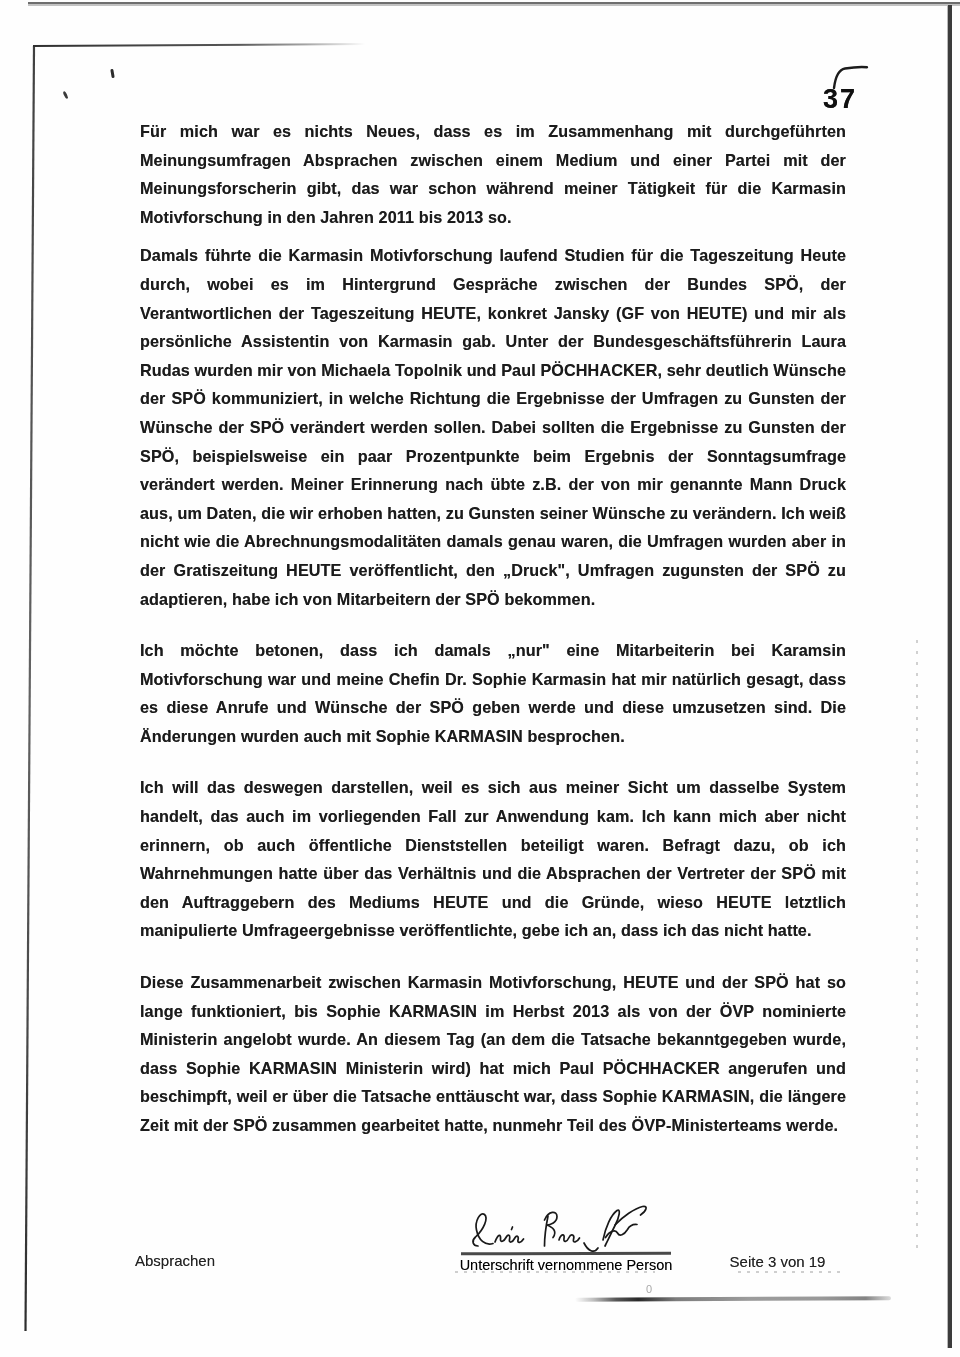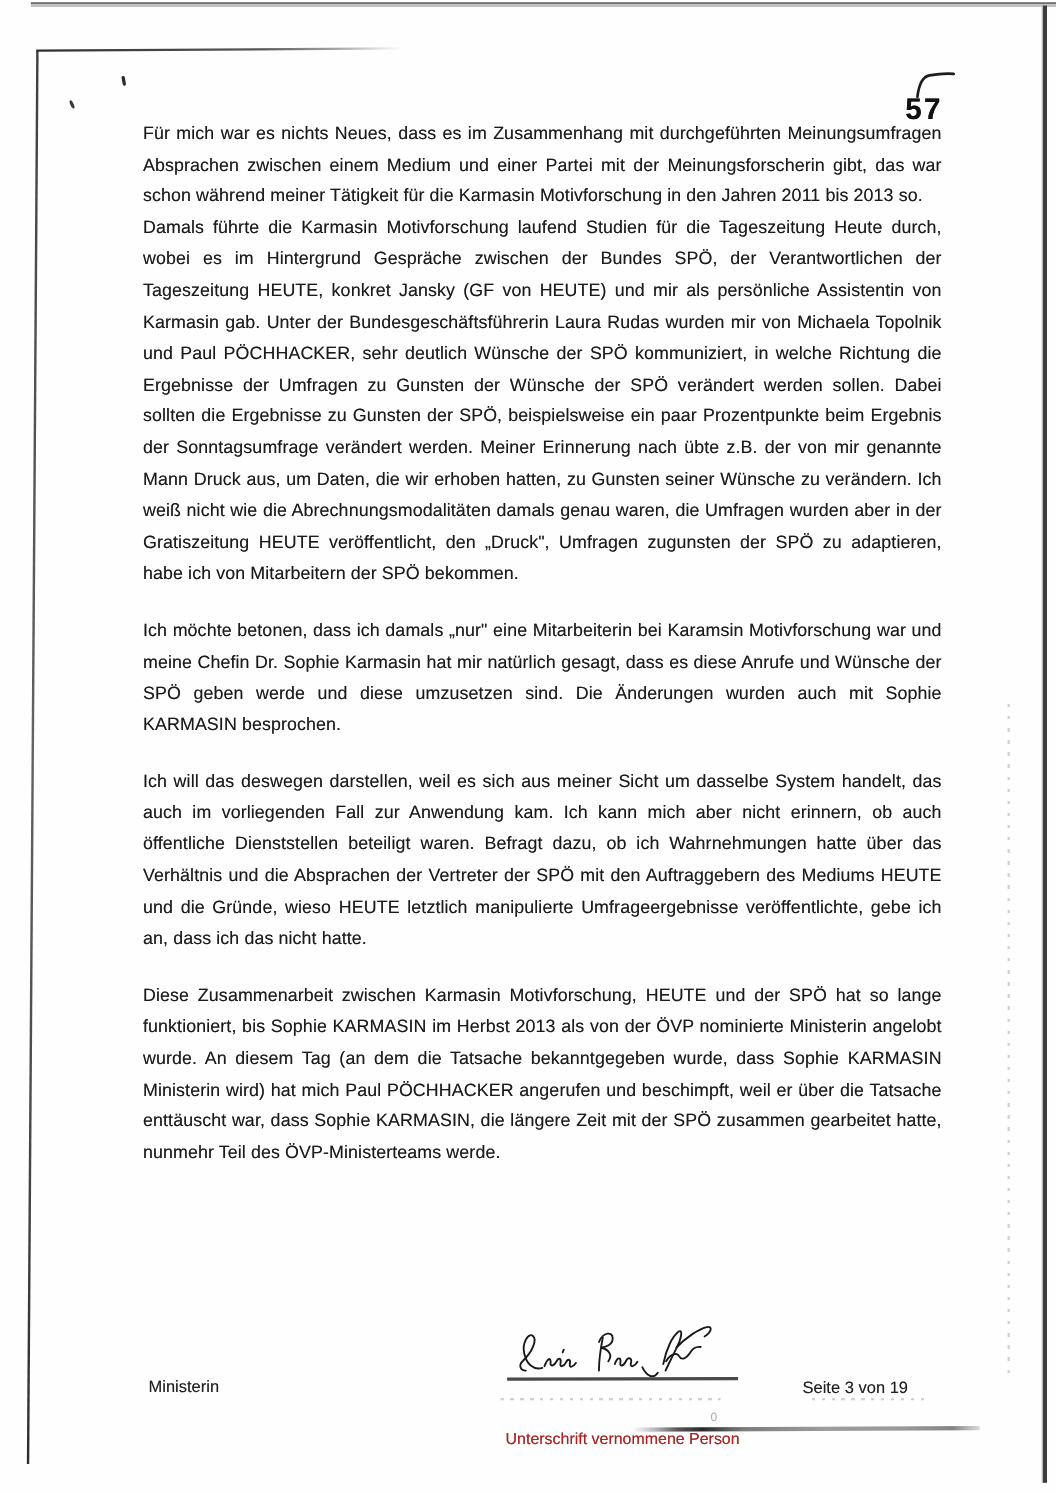--- a/index.html
+++ b/index.html
@@ -24,21 +24,21 @@
   .frame-svg, .stamp-mark-svg, .sig-svg { position: absolute; pointer-events: none; }
   .frame-svg { left: 0; top: 0; }
 
   
   .body-text {
     position: absolute; left: 130px; top: 107px; width: 726px;
     font-size: 16.2px; line-height: 28.6px; text-align: justify;
     letter-spacing: 0.1px; color: #1b1b1b;
     text-shadow: 0 0 0.3px rgba(25,25,25,0.55);
   }
-  .para { margin: 0; }
+  .para { margin: 10px; font-weight: bold; }
   .para.gap { margin-top: 23px; }
 
   
   .stamp {
     position: absolute; left: 823px; top: 84px;
     font-size: 27px; font-weight: 800; letter-spacing: 2px; color: #101010;
     text-shadow: 0 0 0.5px rgba(0,0,0,0.7);
   }
   .stamp-mark-svg { left: 826px; top: 60px; }
 
@@ -47,21 +47,21 @@
     position: absolute; left: 135px; top: 1252px; font-size: 15px; color: #222;
     text-shadow: 0 0 0.3px rgba(25,25,25,0.5);
   }
   .sig-svg { left: 464px; top: 1199px; }
   .sig-line {
     position: absolute; left: 461px; top: 1252px; width: 210px; height: 2.5px;
     background: #494949; transform: rotate(-0.15deg);
   }
   .sig-caption {
     position: absolute; left: 458px; top: 1257px; width: 216px; text-align: center;
-    font-size: 14.5px; color: #b91c1c; text-shadow: 0 0 0.3px rgba(25,25,25,0.5); margin-top: 44px;
+    font-size: 14.5px; color: #000000; text-shadow: 0 0 0.3px rgba(25,25,25,0.5);
   }
   .page-indicator {
     position: absolute; left: 700px; top: 1253px; width: 155px; text-align: center;
     font-size: 15px; color: #222; text-shadow: 0 0 0.3px rgba(25,25,25,0.5);
   }
 
   
   .ink-speck-1 {
     position: absolute; left: 111px; top: 69px; width: 2.5px; height: 9px;
     background: #2c2c2c; border-radius: 2px; transform: rotate(-10deg);
@@ -120,31 +120,31 @@
     <line x1="34" y1="46" x2="25.5" y2="1331" stroke="url(#gv)" stroke-width="2.2"></line>
     <line x1="33" y1="46" x2="365" y2="44" stroke="url(#gh)" stroke-width="2"></line>
   </svg>
 
   <div class="ink-speck-1"></div>
   <div class="ink-speck-2"></div>
 
   <svg class="stamp-mark-svg" width="46" height="30" viewBox="0 0 46 30">
     <path d="M8 28 C9.5 16 13 9.5 19 8.5 C27 7.2 34 6.6 41 7.2" fill="none" stroke="#1c1c1c" stroke-width="2.4" stroke-linecap="round"></path>
   </svg>
-  <div class="stamp">57</div>
+  <div class="stamp">37</div>
 
   <div class="body-text">
     <p class="para">Für mich war es nichts Neues, dass es im Zusammenhang mit durchgeführten Meinungsumfragen Absprachen zwischen einem Medium und einer Partei mit der Meinungsforscherin gibt, das war schon während meiner Tätigkeit für die Karmasin Motivforschung in den Jahren 2011 bis 2013 so.</p>
     <p class="para">Damals führte die Karmasin Motivforschung laufend Studien für die Tageszeitung Heute durch, wobei es im Hintergrund Gespräche zwischen der Bundes SPÖ, der Verantwortlichen der Tageszeitung HEUTE, konkret Jansky (GF von HEUTE) und mir als persönliche Assistentin von Karmasin gab. Unter der Bundesgeschäftsführerin Laura Rudas wurden mir von Michaela Topolnik und Paul PÖCHHACKER, sehr deutlich Wünsche der SPÖ kommuniziert, in welche Richtung die Ergebnisse der Umfragen zu Gunsten der Wünsche der SPÖ verändert werden sollen. Dabei sollten die Ergebnisse zu Gunsten der SPÖ, beispielsweise ein paar Prozentpunkte beim Ergebnis der Sonntagsumfrage verändert werden. Meiner Erinnerung nach übte z.B. der von mir genannte Mann Druck aus, um Daten, die wir erhoben hatten, zu Gunsten seiner Wünsche zu verändern. Ich weiß nicht wie die Abrechnungsmodalitäten damals genau waren, die Umfragen wurden aber in der Gratiszeitung HEUTE veröffentlicht, den „Druck", Umfragen zugunsten der SPÖ zu adaptieren, habe ich von Mitarbeitern der SPÖ bekommen.</p>
     <p class="para gap">Ich möchte betonen, dass ich damals „nur" eine Mitarbeiterin bei Karamsin Motivforschung war und meine Chefin Dr. Sophie Karmasin hat mir natürlich gesagt, dass es diese Anrufe und Wünsche der SPÖ geben werde und diese umzusetzen sind. Die Änderungen wurden auch mit Sophie KARMASIN besprochen.</p>
     <p class="para gap">Ich will das deswegen darstellen, weil es sich aus meiner Sicht um dasselbe System handelt, das auch im vorliegenden Fall zur Anwendung kam. Ich kann mich aber nicht erinnern, ob auch öffentliche Dienststellen beteiligt waren. Befragt dazu, ob ich Wahrnehmungen hatte über das Verhältnis und die Absprachen der Vertreter der SPÖ mit den Auftraggebern des Mediums HEUTE und die Gründe, wieso HEUTE letztlich manipulierte Umfrageergebnisse veröffentlichte, gebe ich an, dass ich das nicht hatte.</p>
     <p class="para gap">Diese Zusammenarbeit zwischen Karmasin Motivforschung, HEUTE und der SPÖ hat so lange funktioniert, bis Sophie KARMASIN im Herbst 2013 als von der ÖVP nominierte Ministerin angelobt wurde. An diesem Tag (an dem die Tatsache bekanntgegeben wurde, dass Sophie KARMASIN Ministerin wird) hat mich Paul PÖCHHACKER angerufen und beschimpft, weil er über die Tatsache enttäuscht war, dass Sophie KARMASIN, die längere Zeit mit der SPÖ zusammen gearbeitet hatte, nunmehr Teil des ÖVP-Ministerteams werde.</p>
   </div>
 
-  <span class="footer-left">Ministerin</span>
+  <span class="footer-left">Absprachen</span>
 
   <svg class="sig-svg" width="200" height="60" viewBox="0 0 200 60">
     <g fill="none" stroke="#191919" stroke-width="1.7" stroke-linecap="round">
       <path d="M14 47 C9 47 7 42 11.5 38 C20 30 24.5 19 20.5 15.5 C16.5 12 10.5 22 12.5 31 C14.5 41 21 47 29 44.5"></path>
       <path d="M31 43 C34.5 34 37 35.5 36.5 40 C36.2 44 40 42.5 42 38.5 C44 34.5 46.5 36 45.5 40.5 C44.8 44.5 48.5 43.5 50.5 39.5 C52.5 35.5 55 37 54 41 C53.2 44.8 57 44 59.5 40"></path>
       <path d="M47.5 30.5 L48.5 28"></path>
       <path d="M84 17 C82 27 80.5 38 80.5 47"></path>
       <path d="M80.5 21 C84.5 11.5 93 11.5 93 17.5 C93 23.5 86.5 26 82.5 26 C89 28 93.5 32.5 89 38.5"></path>
       <path d="M95 41 C97 34.5 101 34.5 100 39.5 C99.2 44 103 43 105 38.5 C107 34 111 35.5 109.5 40.5 C108.5 44.5 113 43.5 115.5 39"></path>
       <path d="M120 44 C124 52 130 55 134 49"></path>

